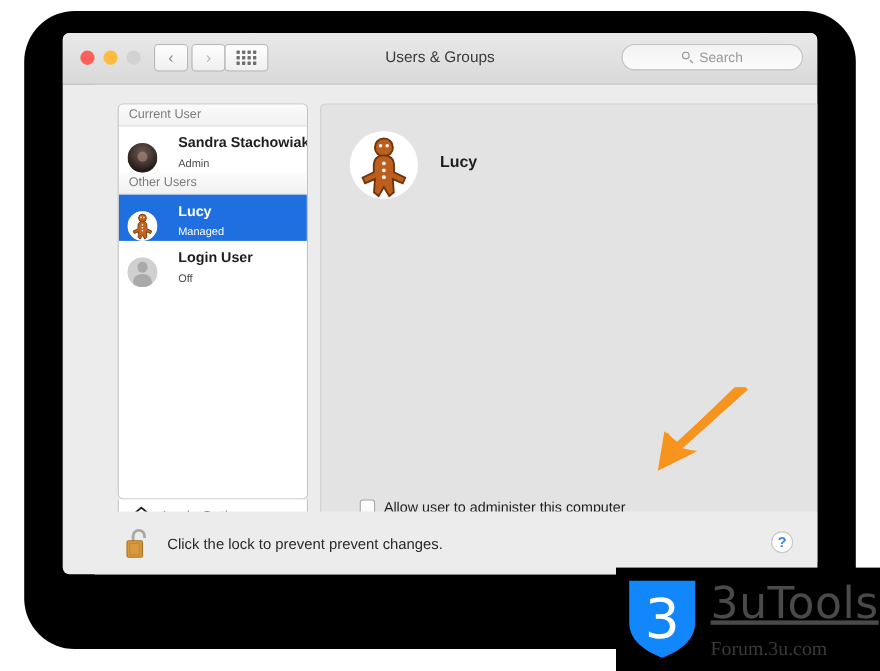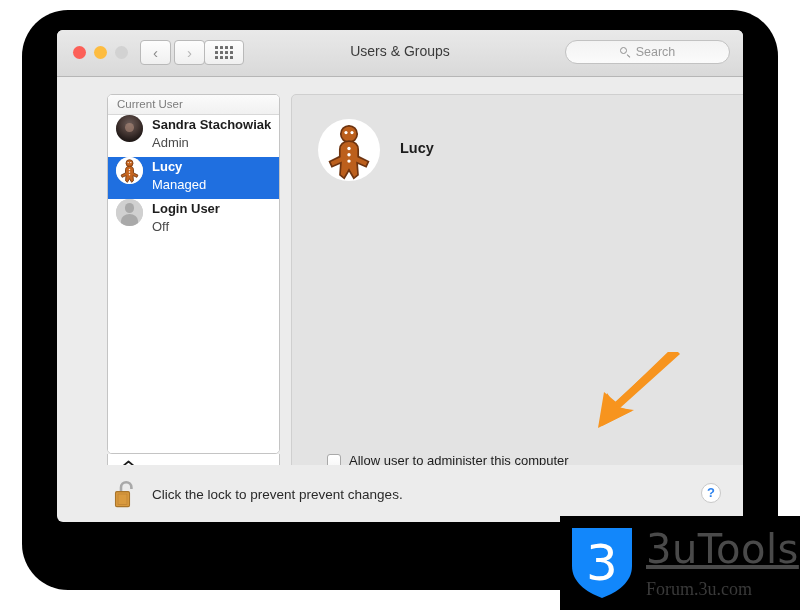--- a/index.html
+++ b/index.html
@@ -181,44 +181,45 @@
     height: 19px;
     line-height: 19px;
     padding-left: 9px;
     font-size: 11.5px;
     color: #7c7c7c;
     background: linear-gradient(to bottom, #fbfbfb, #f1f1f1);
     border-bottom: 1px solid #d8d8d8;
   }
   .user-row {
     display: flex;
-    align-items: flex-start;
+    align-items: flex-end;
     height: 42px;
     padding-left: 8px;
     box-sizing: border-box;
+    gap: 10px;
   }
   .user-row.selected { background: #1f6fe0; }
   .user-avatar {
     width: 27px;
     height: 27px;
     border-radius: 50%;
     flex: none;
     margin-right: 9px;
     overflow: hidden;
     position: relative;
     background: #cfcfcf;
   }
   .user-text { line-height: 1.12; overflow: hidden; }
   .user-name {
     font-size: 13px;
     font-weight: bold;
     color: #1d1d1d;
     white-space: nowrap;
   }
-  .user-status { font-size: 13px; color: #4a4a4a; }
+  .user-status { font-size: 10px; color: #4a4a4a; }
   .selected .user-name, .selected .user-status { color: #ffffff; }
 
   
   .av-photo {
     position: absolute;
     inset: 0;
     background: radial-gradient(circle at 50% 34%, #6c5c58 0%, #4a3b37 38%, #241c1a 70%, #171110 100%);
   }
   .av-photo::after {
     content: "";
@@ -525,20 +526,21 @@
       <div class="user-row">
         <span class="user-avatar">
             <span class="av-photo"></span>
           </span>
         <span class="user-text">
           <span class="user-name">Sandra Stachowiak</span><br>
           <span class="user-status">Admin</span>
         </span>
       </div>
 
+      <div class="group-header">Other Users</div>
 
       <div class="user-row selected">
         <span class="user-avatar">
           <span class="av-gingerbread">
             <svg viewBox="0 0 27 27" width="27" height="27">
               <g fill="#C4641F" stroke="#7A3B10" stroke-width="0.9">
                 <circle cx="13.5" cy="6.2" r="3.5"></circle>
                 <path d="M13.5 9.2c2.6 0 4 1.6 4 3.6v3.1l4.4 2.2-1 2.2-3.9-1.7 0.4 5.2-1.8 1.5-2.1-3.6-2.1 3.6-1.8-1.5 0.4-5.2-3.9 1.7-1-2.2 4.4-2.2v-3.1c0-2 1.4-3.6 4-3.6z"></path>
               </g>
               <g fill="#FFFFFF">

